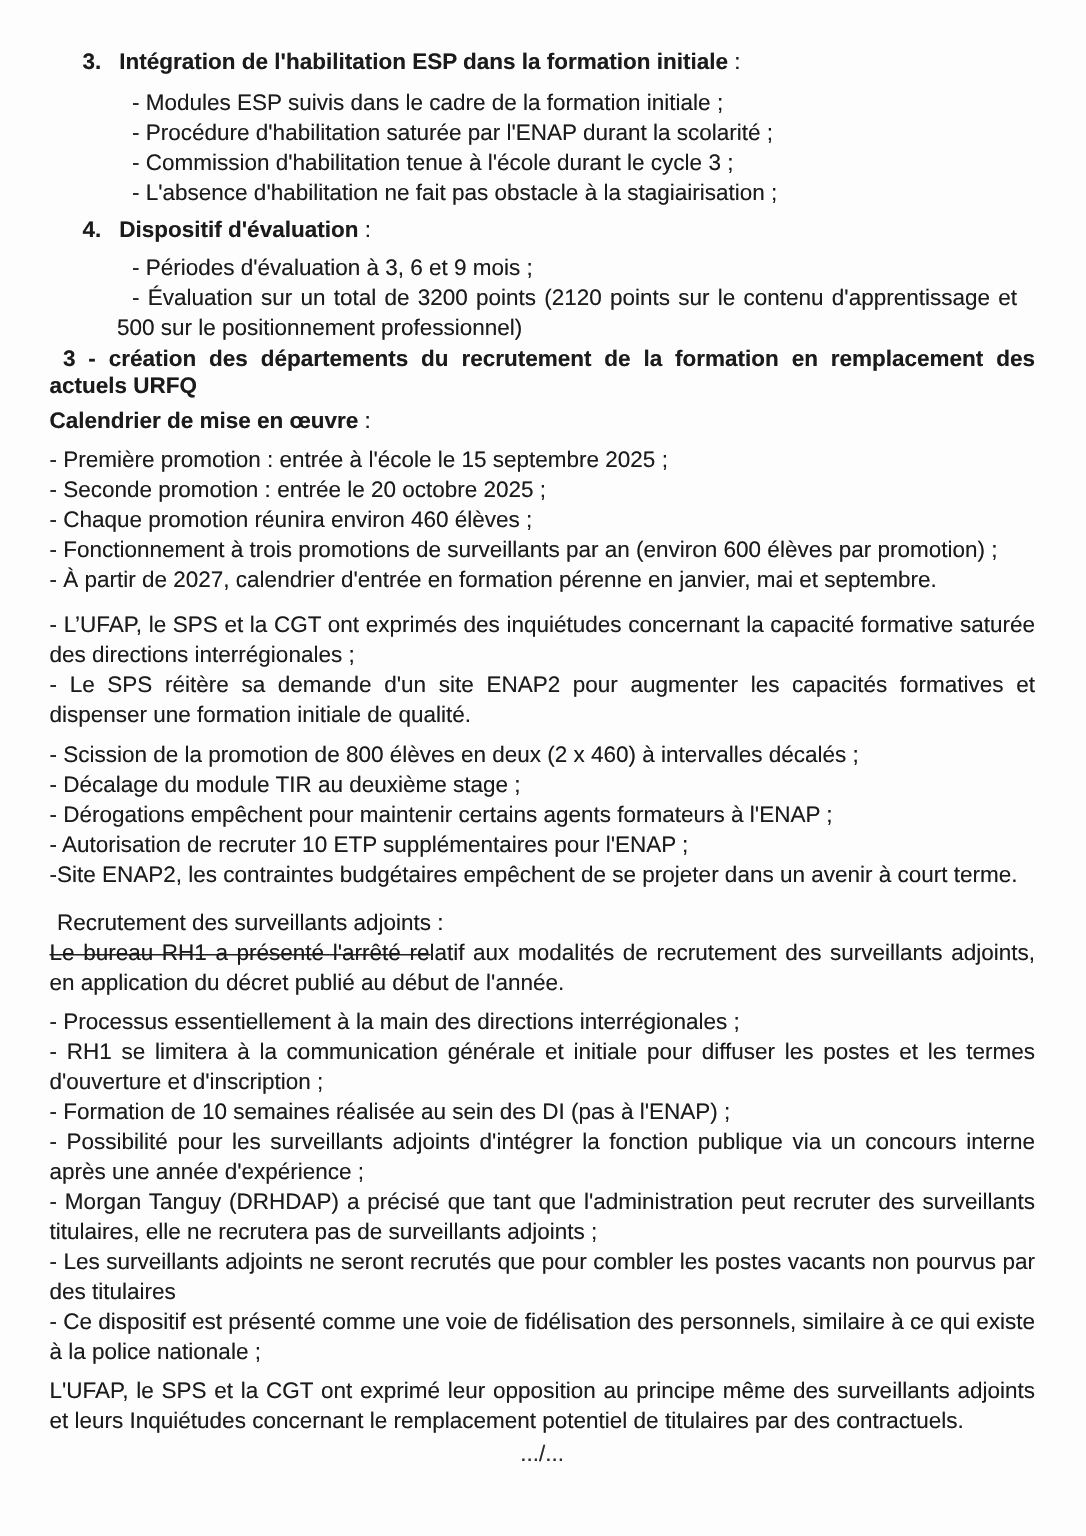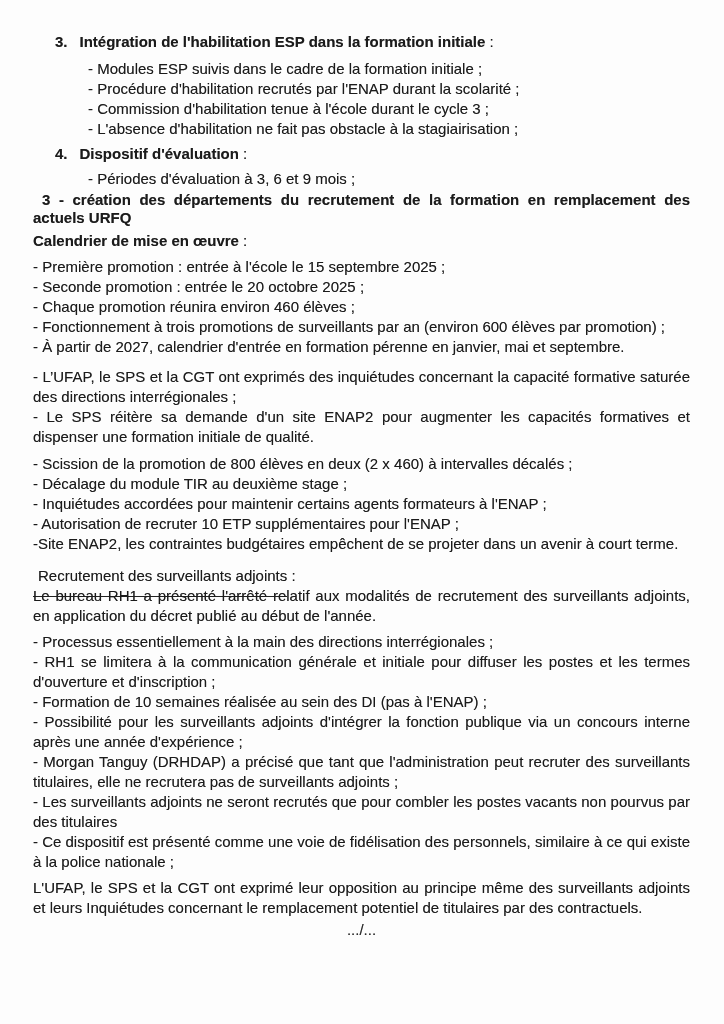--- a/index.html
+++ b/index.html
@@ -60,30 +60,31 @@
 </head>
 <body>
 
 <div class="page">
 
   <p class="num-heading">
     <span class="num">3.</span><span class="ttl">Intégration de l'habilitation ESP dans la formation initiale</span><span class="sfx"> :</span>
   </p>
   <div class="sub-list">
     <p>- Modules ESP suivis dans le cadre de la formation initiale ;</p>
-    <p>- Procédure d'habilitation recrutés par l'ENAP durant la scolarité ;</p>
+    <p>- Procédure d'habilitation saturée par l'ENAP durant la scolarité ;</p>
     <p>- Commission d'habilitation tenue à l'école durant le cycle 3 ;</p>
     <p>- L'absence d'habilitation ne fait pas obstacle à la stagiairisation ;</p>
   </div>
 
   <p class="num-heading mt5">
     <span class="num">4.</span><span class="ttl">Dispositif d'évaluation</span><span class="sfx"> :</span>
   </p>
   <div class="sub-list mt5">
     <p>- Périodes d'évaluation à 3, 6 et 9 mois ;</p>
+    <p>- Évaluation sur un total de 3200 points (2120 points sur le contenu d'apprentissage et 500 sur le positionnement professionnel)</p>
   </div>
 
   <p class="sec5">3 - création des départements du recrutement de la formation en remplacement des actuels URFQ</p>
 
   <p class="plain-heading">
     <b>Calendrier de mise en œuvre</b><span class="sfx"> :</span>
   </p>
   <div class="list cal-list">
     <p>- Première promotion : entrée à l'école le 15 septembre 2025 ;</p>
     <p>- Seconde promotion : entrée le 20 octobre 2025 ;</p>
@@ -93,21 +94,21 @@
   </div>
 
   <div class="list union-block">
     <p>- L’UFAP, le SPS et la CGT ont exprimés des inquiétudes concernant la capacité formative saturée des directions interrégionales ;</p>
     <p>- Le SPS réitère sa demande d'un site ENAP2 pour augmenter les capacités formatives et dispenser une formation initiale de qualité.</p>
   </div>
 
   <div class="list resp-list">
     <p>- Scission de la promotion de 800 élèves en deux (2 x 460) à intervalles décalés ;</p>
     <p>- Décalage du module TIR au deuxième stage ;</p>
-    <p>- Inquiétudes accordées pour maintenir certains agents formateurs à l'ENAP ;</p>
+    <p>- Dérogations empêchent pour maintenir certains agents formateurs à l'ENAP ;</p>
     <p>- Autorisation de recruter 10 ETP supplémentaires pour l'ENAP ;</p>
     <p>-Site ENAP2, les contraintes budgétaires empêchent de se projeter dans un avenir à court terme.</p>
   </div>
 
   <p class="recr-heading">
     <span class="und">Recrutement des surveillants adjoints</span><span> :</span>
   </p>
   <p class="intro">Le bureau RH1 a présenté l'arrêté relatif aux modalités de recrutement des surveillants adjoints, en application du décret publié au début de l'année.</p>
 
   <div class="list recr-list">

